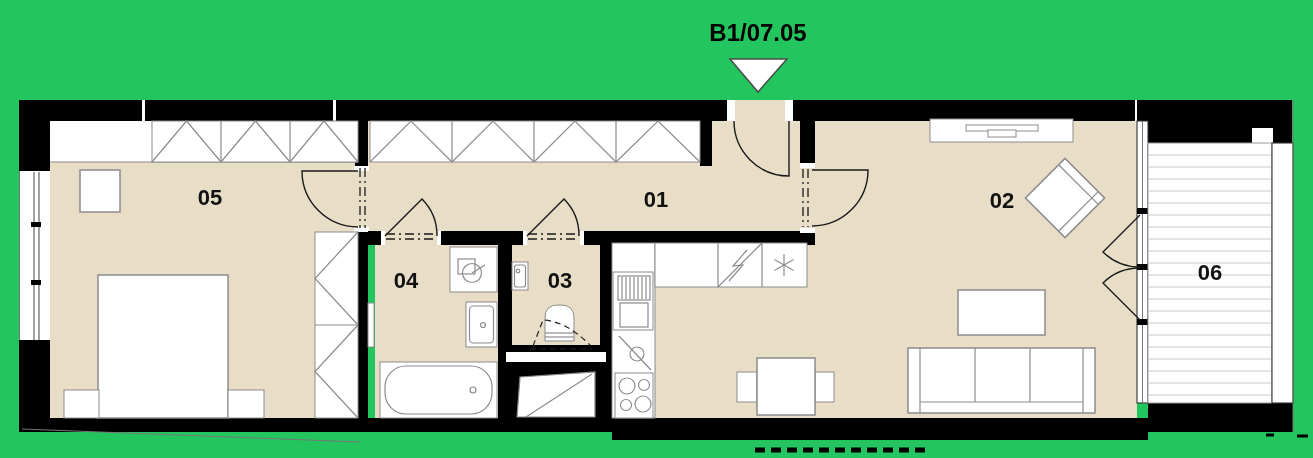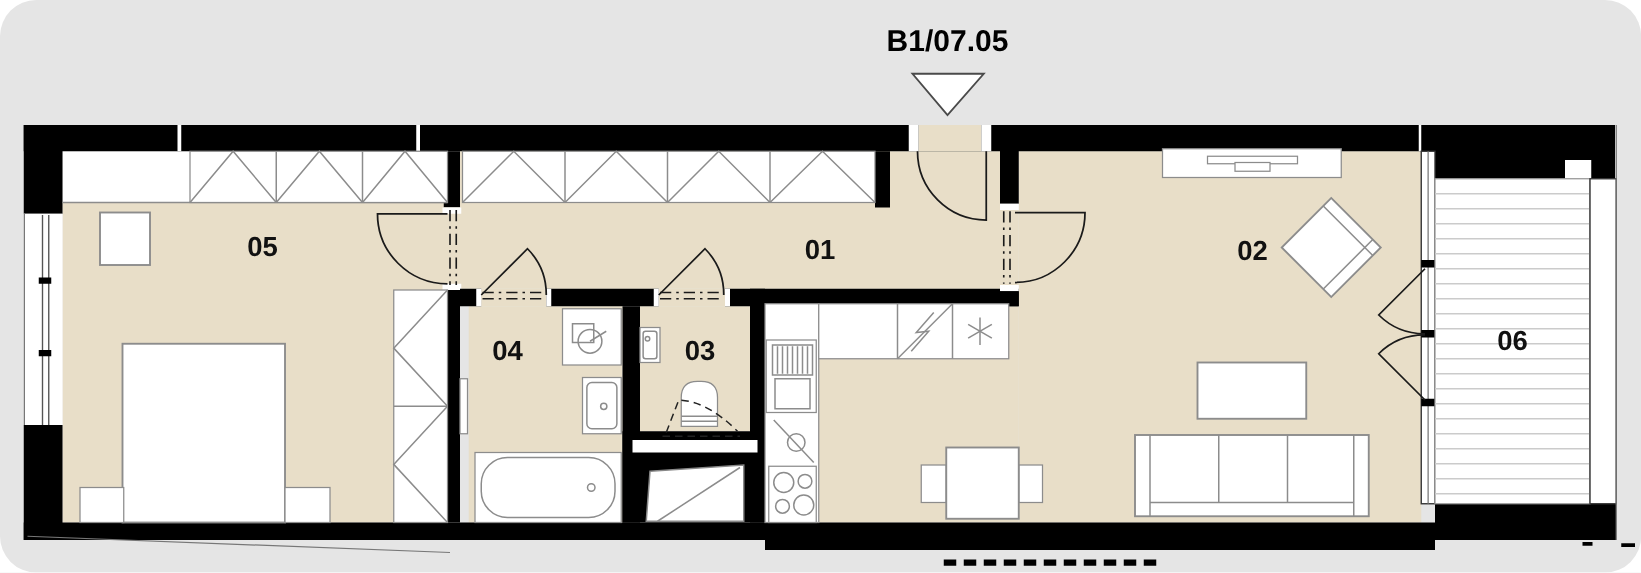--- a/index.html
+++ b/index.html
@@ -1,16 +1,16 @@
 <!DOCTYPE html>
 <html style="--floor: #e8dec8; --wall: #000000; --furniture-line: #8c8c8c; --label: #111111;"><head>
 <meta charset="utf-8">
 <style>
   html,body{margin:0;padding:0;background:#fff;}
-  .stage{position:relative;width:1313px;height:458px;background:#e5e5e5;overflow:hidden;border-radius:29px;}
+  .stage{position:relative;width:1313px;height:458px;background:#22c55e;overflow:hidden;}
   svg{display:block;}
   .floor{fill:var(--floor,#e8dec8);}
   .wall{fill:var(--wall,#000);}
   .white{fill:#fff;}
   .fur{fill:#fff;stroke:var(--furniture-line,#8c8c8c);stroke-width:1.5;}
   .fur1{fill:#fff;stroke:var(--furniture-line,#8c8c8c);stroke-width:1;}
   .lnf{stroke:var(--furniture-line,#8c8c8c);fill:none;stroke-width:1.2;}
   .door{stroke:#1a1a1a;fill:none;stroke-width:1.4;}
   .dd{stroke:#1a1a1a;fill:none;stroke-width:1.3;stroke-dasharray:9 4 2 4;}
   .dsh{stroke:#222;fill:none;stroke-width:1.2;stroke-dasharray:6 4;}

